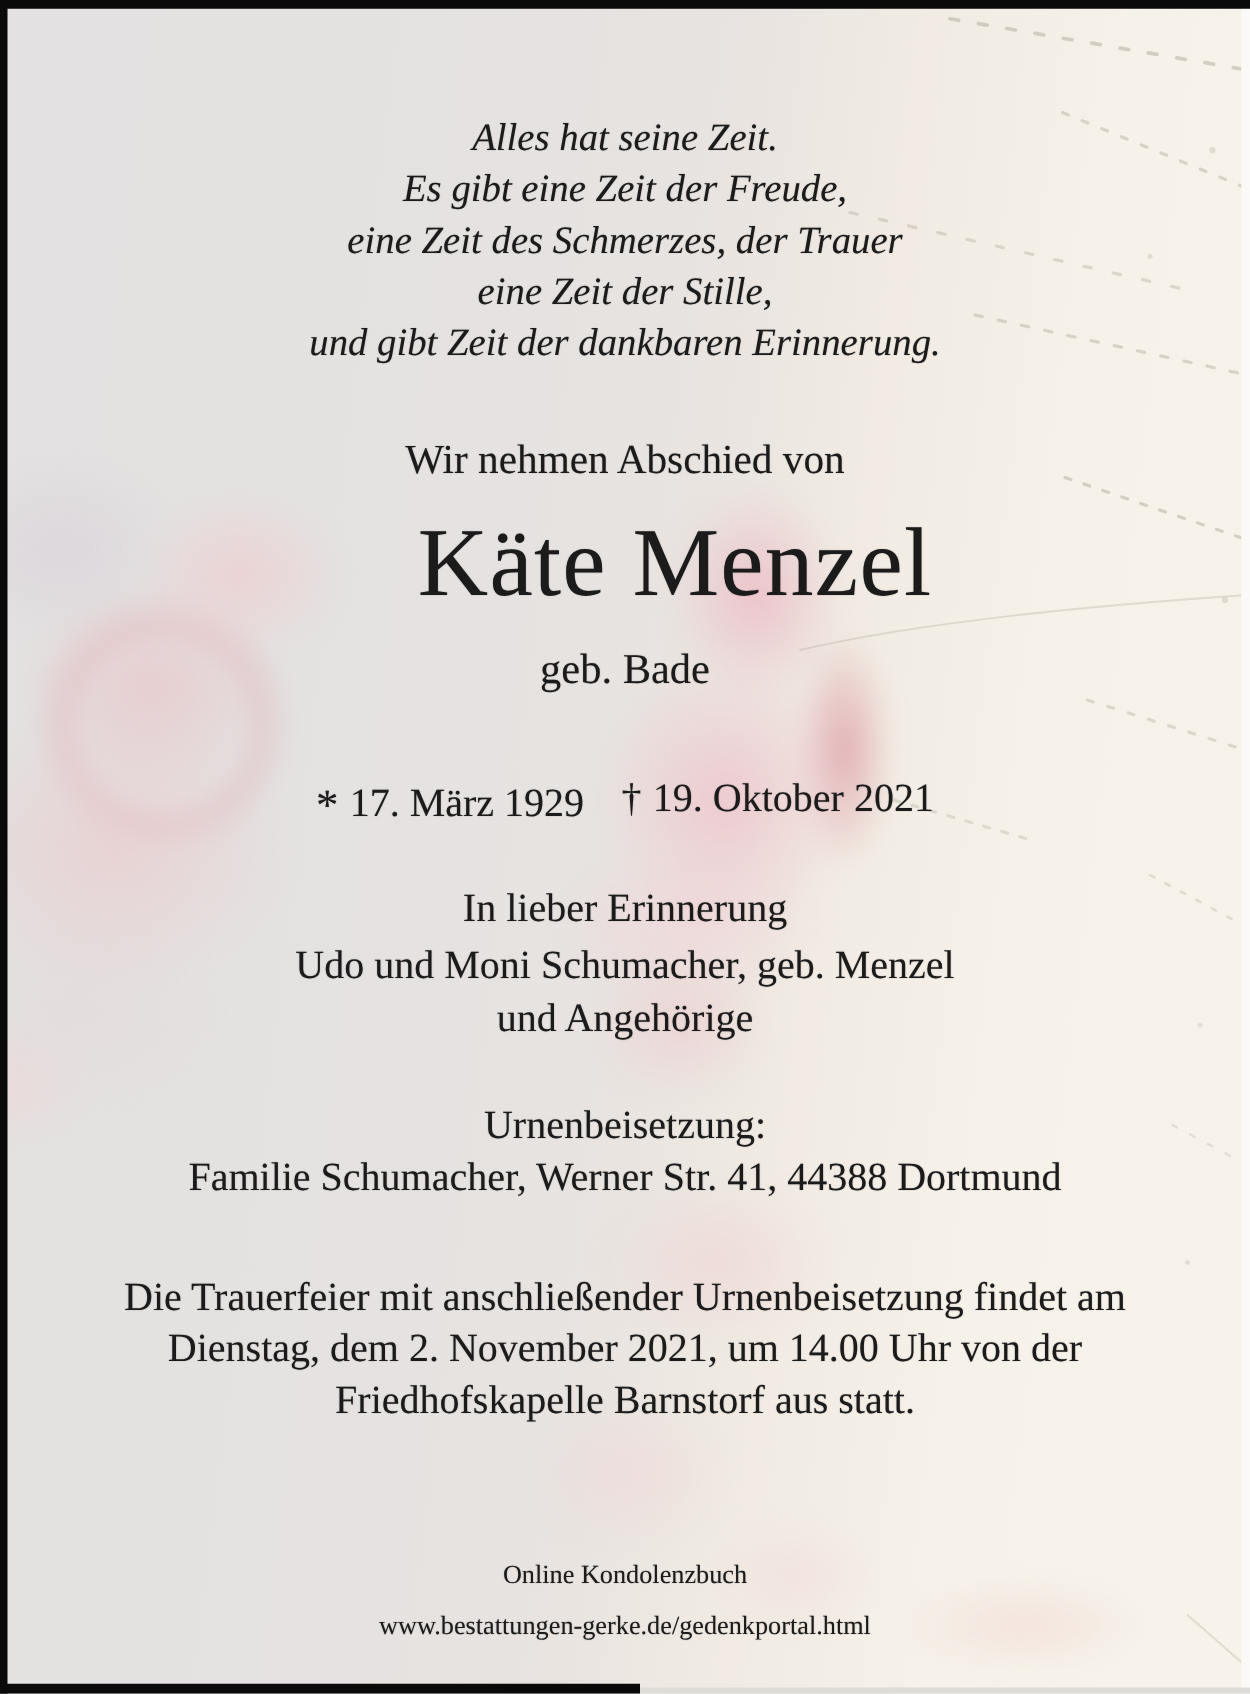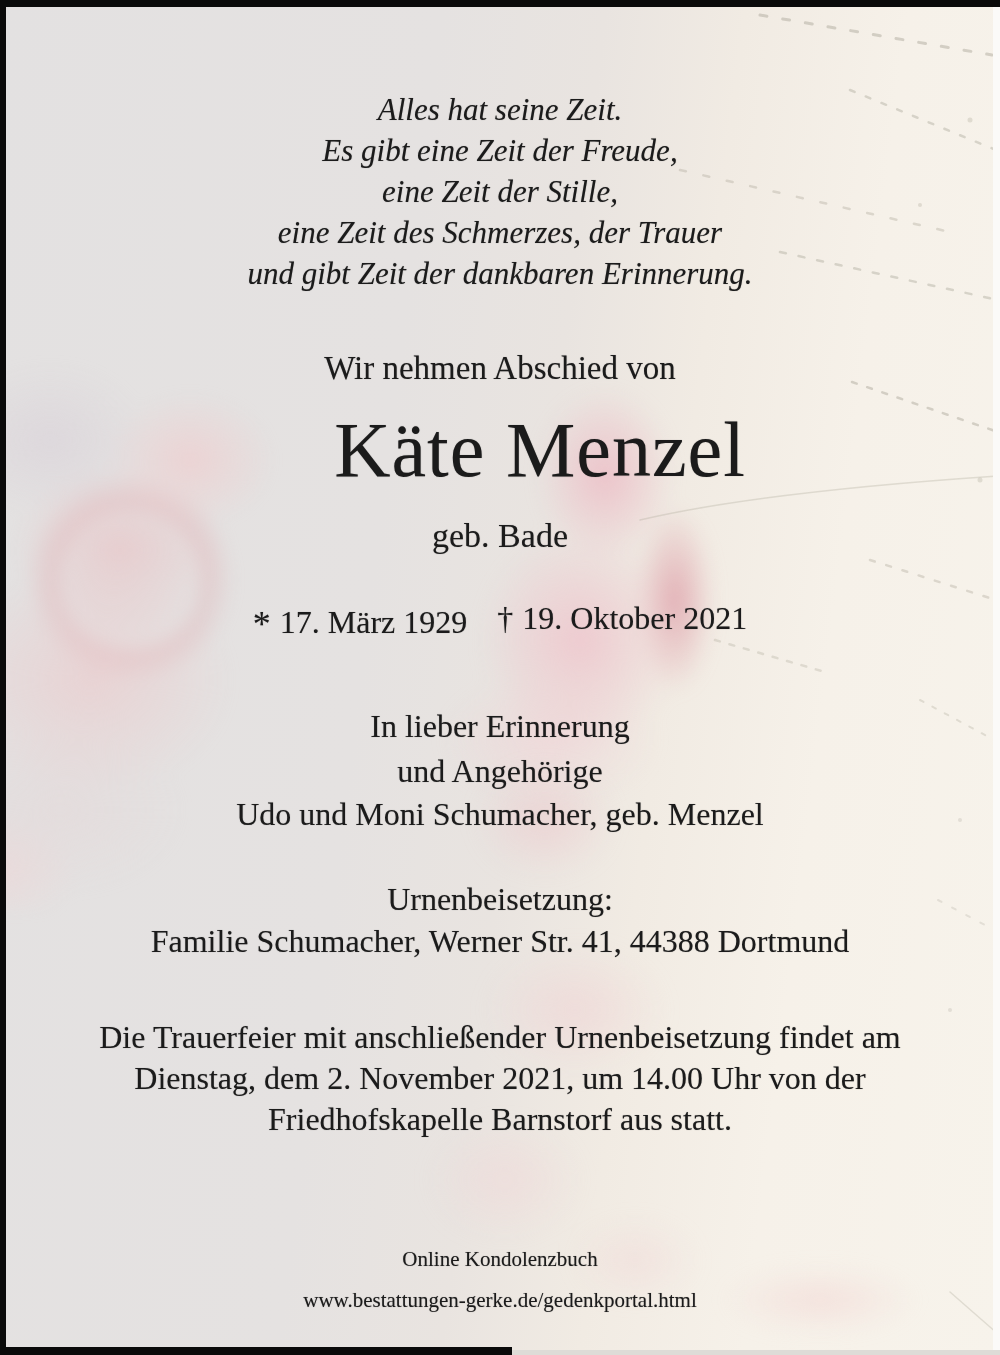--- a/index.html
+++ b/index.html
@@ -55,21 +55,21 @@
   .edge-top    { left:0; top:0;    width:1000px; height:7px; background:#0a0a0a; }
   .edge-left   { left:0; top:0;    width:6px;  height:1355px; background:#0a0a0a; }
   .edge-bottom { left:0; bottom:0; width:512px; height:8px;  background:#0a0a0a; }
   .edge-bottom-light { left:512px; bottom:0; width:488px; height:5px; background:#dedcd7; }
 
   .line, .block { position:absolute; left:0; width:100%; text-align:center; }
   .poem        { top:89px;  font-size:31px; font-style:italic; line-height:41px; }
   .intro       { top:350px; font-size:33px; }
   .name        { top:405px; font-size:78px; font-weight:normal; margin:0; letter-spacing:1px;padding-left:40px; }
   .maiden      { top:517px; font-size:34px; }
-  .dates       { top:600px; font-size:32px; display:flex; justify-content:center; gap:30px; }
+  .dates       { top:620px; font-size:32px; display:flex; justify-content:center; gap:30px; }
   .dates .part { white-space:nowrap; }
   .sym-star    { display:inline-block; font-size:1.12em; transform:translateY(3px); margin-right:9px; }
   .sym-cross   { display:inline-block; margin-right:9px; }
   .remembrance { top:708px;  font-size:32px; }
   .mourners    { top:750px;  font-size:32px; line-height:43px; }
   .address     { top:878px;  font-size:32px; line-height:42px; }
   .funeral     { top:1017px; font-size:32px; line-height:41px; }
   .condolence  { top:1239px; font-size:21px; line-height:41px; }
 </style>
 </head>
@@ -108,41 +108,41 @@
 
   <div class="edge edge-right-strip"></div>
   <div class="edge edge-top"></div>
   <div class="edge edge-left"></div>
   <div class="edge edge-bottom"></div>
   <div class="edge edge-bottom-light"></div>
 
   <div class="block poem">
     <div class="poem-line">Alles hat seine Zeit.</div>
     <div class="poem-line">Es gibt eine Zeit der Freude,</div>
+    <div class="poem-line">eine Zeit des Schmerzes, der Trauer</div>
     <div class="poem-line">eine Zeit der Stille,</div>
-    <div class="poem-line">eine Zeit des Schmerzes, der Trauer</div>
     <div class="poem-line">und gibt Zeit der dankbaren Erinnerung.</div>
   </div>
 
   <div class="line intro">Wir nehmen Abschied von</div>
 
   <h1 class="line name">Käte Menzel</h1>
 
   <div class="line maiden">geb. Bade</div>
 
   <div class="line dates">
     <span class="part"><span class="sym-star">*</span><span>17. März 1929</span></span>
     <span class="part"><span class="sym-cross">†</span><span>19. Oktober 2021</span></span>
   </div>
 
   <div class="line remembrance">In lieber Erinnerung</div>
 
   <div class="block mourners">
+    <div>Udo und Moni Schumacher, geb. Menzel</div>
     <div>und Angehörige</div>
-    <div>Udo und Moni Schumacher, geb. Menzel</div>
   </div>
 
   <div class="block address">
     <div>Urnenbeisetzung:</div>
     <div>Familie Schumacher, Werner Str. 41, 44388 Dortmund</div>
   </div>
 
   <div class="block funeral">
     <div>Die Trauerfeier mit anschließender Urnenbeisetzung findet am</div>
     <div>Dienstag, dem 2. November 2021, um 14.00 Uhr von der</div>

